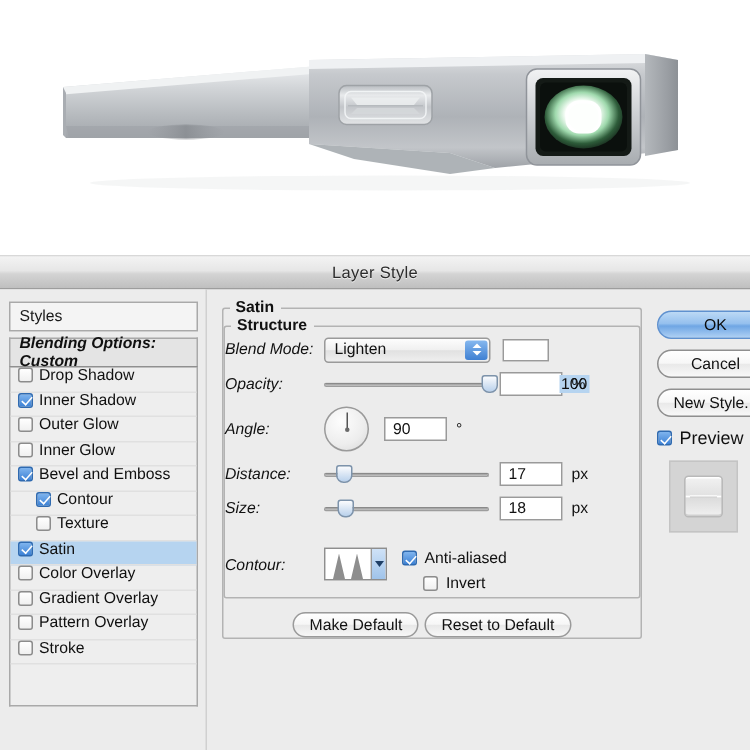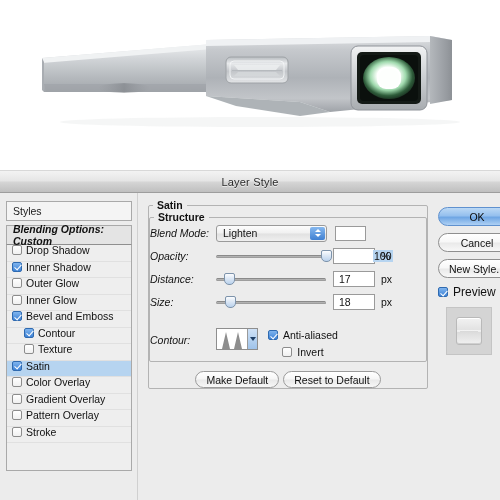--- a/index.html
+++ b/index.html
@@ -478,20 +478,31 @@
               <div class="slider">
                 <div class="track"></div>
                 <div class="knob" style="left:100%"></div>
               </div>
               <div class="numfield sel">
                 <span class="v">100</span>
               </div>
               <span class="unit">%</span>
             </div>
 
+            <div class="ctrl-row" style="height:34px">
+              <div class="ctrl-label">Angle:</div>
+              <div class="dial">
+                <div class="needle"></div>
+                <div class="hub"></div>
+              </div>
+              <div class="numfield" style="margin-left:10px">
+                <span>90</span>
+              </div>
+              <span class="unit">°</span>
+            </div>
 
             <div class="ctrl-row">
               <div class="ctrl-label">Distance:</div>
               <div class="slider">
                 <div class="track"></div>
                 <div class="knob" style="left:12%"></div>
               </div>
               <div class="numfield">
                 <span>17</span>
               </div>

